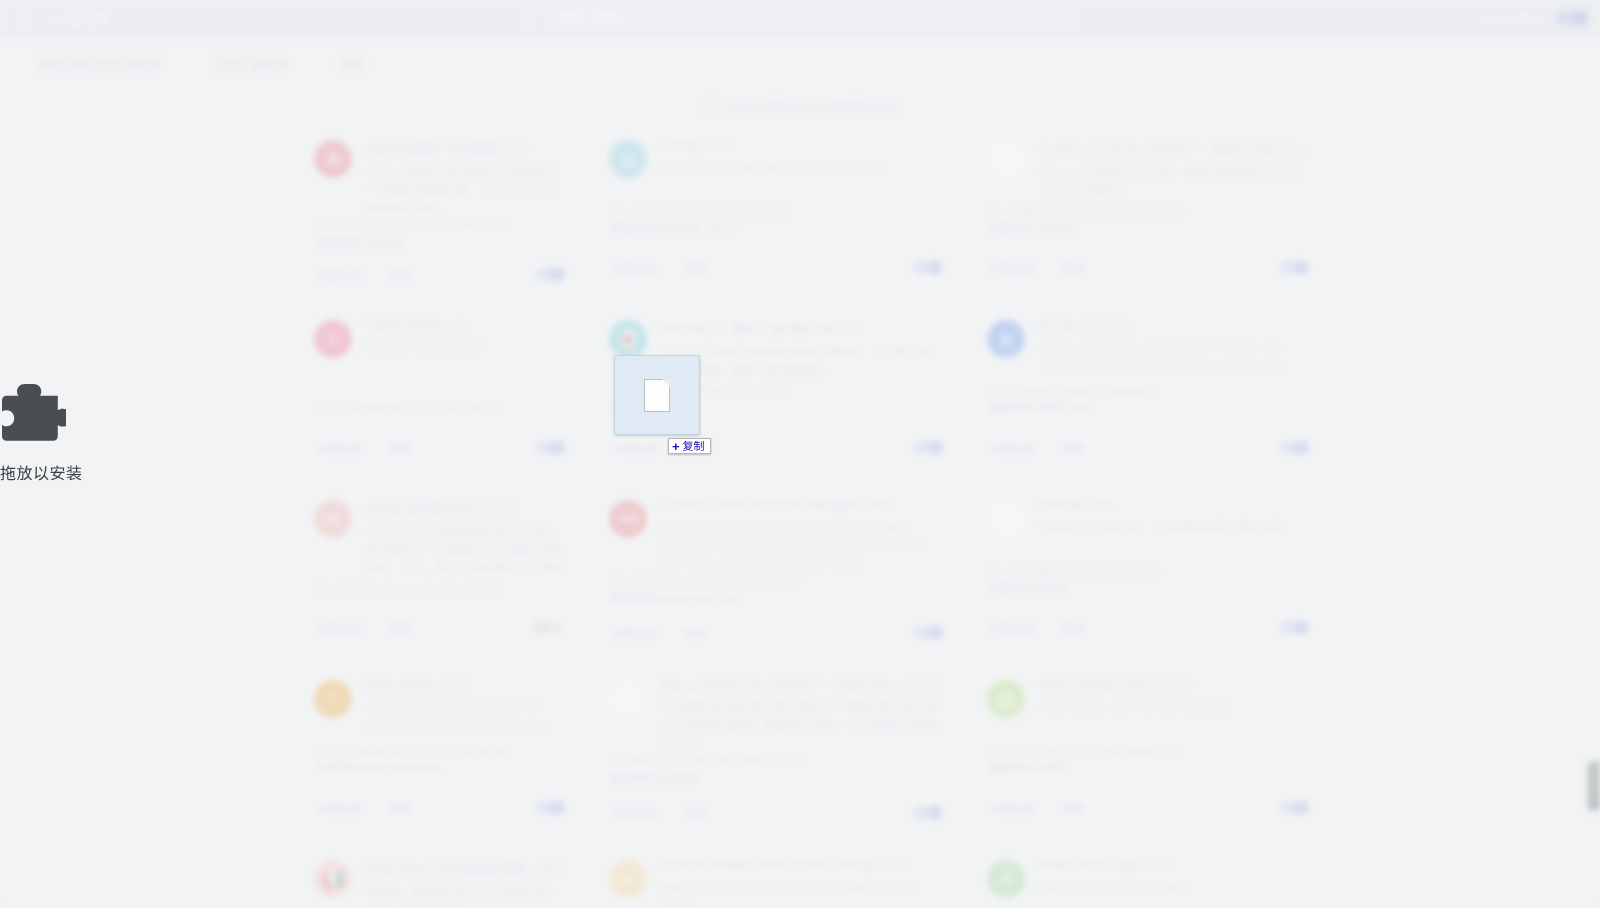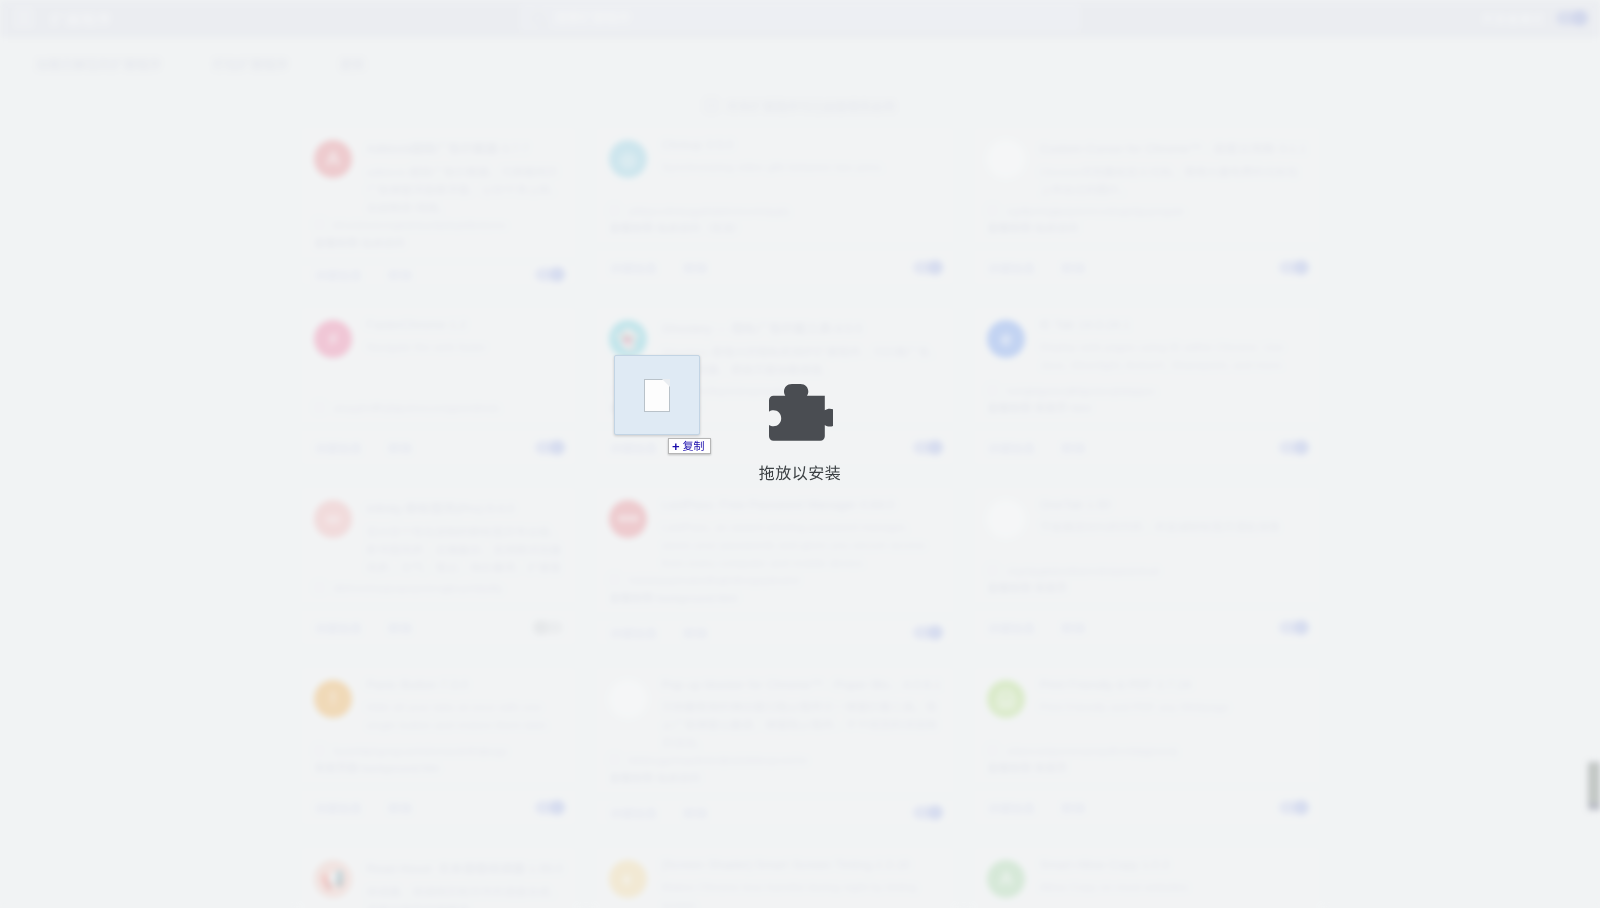--- a/index.html
+++ b/index.html
@@ -262,21 +262,21 @@
     position: absolute;
     inset: 0;
     pointer-events: none;
   }
   .drop-zone {
     position: absolute;
     left: 0; right: 0;
     top: 382px;
     display: flex;
     flex-direction: column;
-    align-items: center;
+    align-items: flex-start;
     gap: 16px;
   }
   .puzzle { width: 66px; height: 62px; display: block; }
   .drop-text {
     font-size: 16px;
     color: #3c4043;
     letter-spacing: .5px;
   }
 
   

